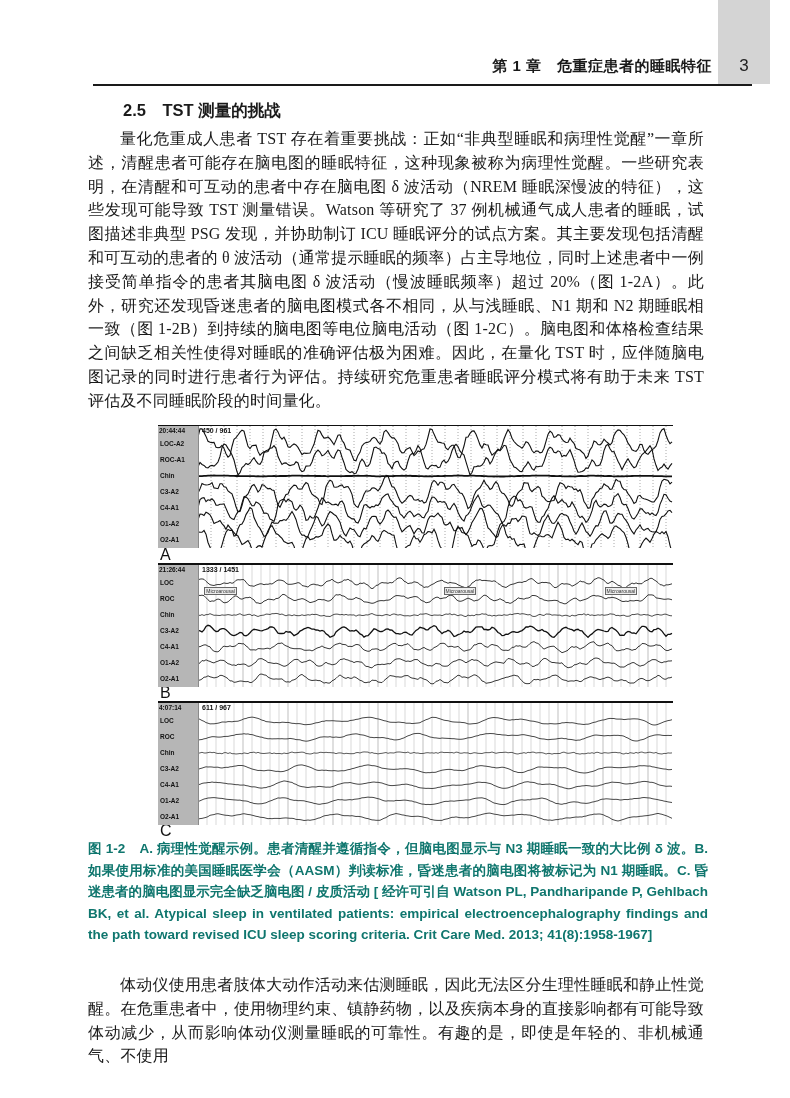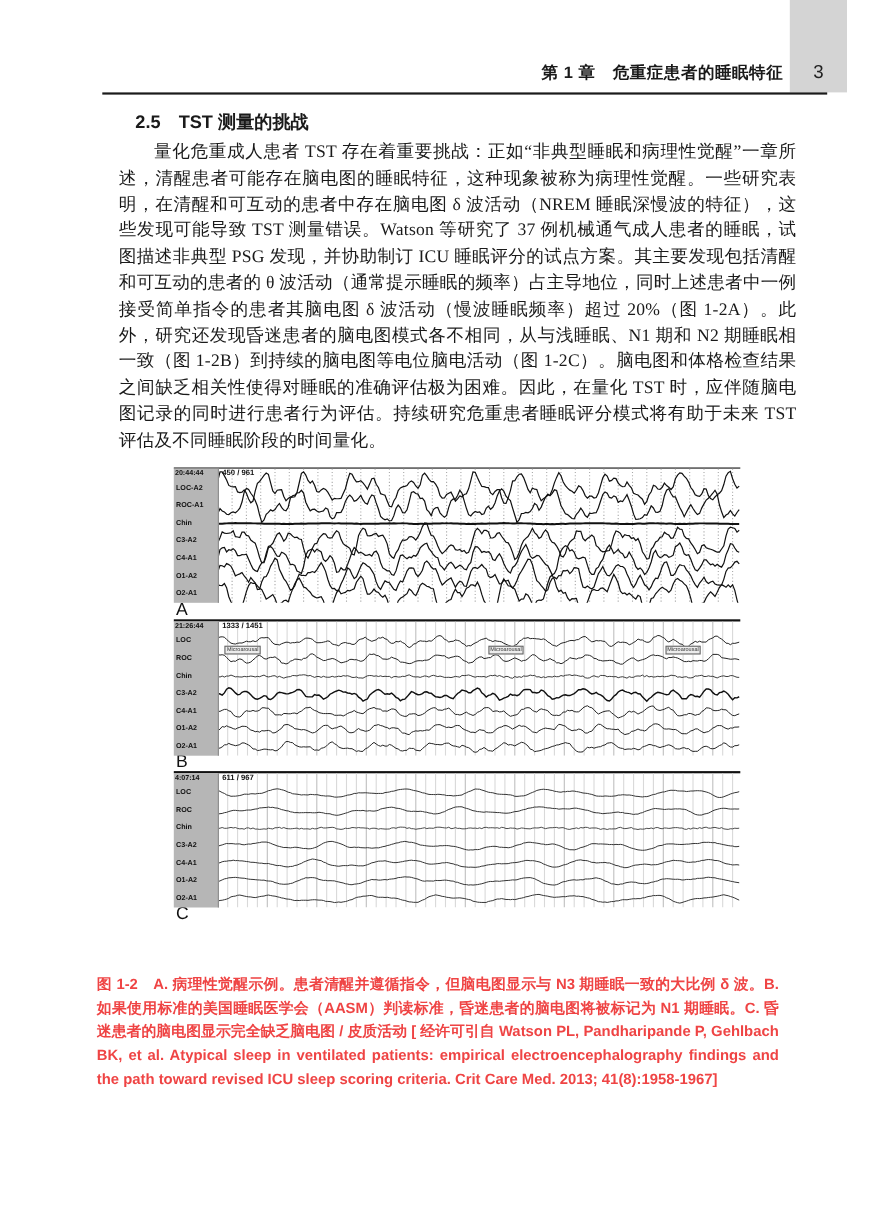--- a/index.html
+++ b/index.html
@@ -22,30 +22,29 @@
   .header-rule { position:absolute; left:93px; top:84px; width:659px; height:2px; background:#1a1a1a; }
   
   .section-heading {
     position:absolute; left:123px; top:100px;
     font-family:"Liberation Sans","DejaVu Sans",sans-serif;
     font-size:16.5px; font-weight:bold;
   }
   .body-para {
     position:absolute; left:88px; width:616px;
     font-size:16px; line-height:23.8px; text-align:justify; text-justify:inter-ideograph;
-    text-indent:2em; letter-spacing:0.2px;margin-left:20px;
+    text-indent:2em; letter-spacing:0.2px;
   }
   .para1 { top:127px; }
   .para2 { top:973px; }
   .fig-caption {
     position:absolute; left:88px; top:838px; width:620px;
     font-family:"Liberation Sans","DejaVu Sans",sans-serif;
     font-size:13.5px; font-weight:bold; line-height:21.5px; text-align:justify;
-    color:#ef4444;
-    margin-top:46px;
+    color:#0f766e;
   }
   
   .eeg-figure { position:absolute; left:158px; top:425px; width:515px; height:414px; }
   .eeg-panel {
     position:absolute; left:0; width:515px; height:122px; background:#fff;
     border-top:2px solid #111;
   }
   .eeg-panel.panel-a { border-top-width:1px; }
   .eeg-sidebar {
     position:absolute; left:0; top:0; width:40px; height:122px;
@@ -303,14 +302,15 @@
           <path d="M0,81.7L2,81.3L4,80.4L6,80.0L8,79.9L10,79.5L12,79.5L14,79.0L16,79.4L18,79.3L20,79.6L22,79.6L24,79.9L26,80.2L28,80.4L30,80.9L32,80.9L34,81.1L36,81.4L38,81.7L40,81.7L42,82.1L44,82.1L46,82.0L48,82.6L50,82.9L52,83.5L54,83.9L56,83.8L58,84.1L60,84.7L62,85.0L64,85.1L66,84.7L68,84.6L70,83.8L72,83.5L74,82.6L76,81.9L78,80.7L80,79.9L82,79.1L84,78.5L86,77.9L88,78.2L90,78.6L92,79.1L94,79.4L96,80.7L98,81.3L100,82.5L102,83.2L104,83.7L106,83.9L108,84.3L110,84.5L112,84.2L114,83.9L116,83.9L118,84.0L120,83.5L122,83.4L124,83.7L126,83.9L128,84.2L130,84.1L132,84.2L134,83.7L136,83.1L138,82.3L140,81.4L142,81.0L144,80.4L146,79.9L148,79.8L150,79.8L152,79.5L154,80.0L156,80.5L158,80.9L160,81.2L162,81.2L164,81.0L166,80.6L168,80.3L170,79.8L172,79.6L174,79.2L176,79.0L178,79.3L180,79.3L182,79.7L184,80.0L186,80.8L188,81.4L190,82.1L192,82.5L194,82.6L196,82.5L198,82.3L200,82.1L202,81.9L204,81.4L206,81.4L208,81.1L210,81.4L212,82.0L214,82.3L216,83.1L218,83.4L220,84.3L222,84.8L224,85.0L226,85.2L228,85.4L230,85.3L232,85.4L234,85.5L236,85.3L238,85.0L240,84.4L242,84.2L244,83.6L246,83.2L248,83.0L250,82.7L252,82.6L254,82.1L256,82.1L258,82.3L260,82.2L262,82.2L264,82.1L266,81.6L268,81.3L270,81.2L272,81.0L274,80.6L276,80.1L278,79.7L280,79.2L282,79.2L284,79.5L286,79.4L288,79.6L290,80.1L292,80.5L294,81.2L296,82.4L298,83.1L300,84.0L302,84.6L304,85.2L306,85.3L308,85.2L310,84.9L312,84.2L314,83.4L316,83.0L318,82.4L320,81.3L322,80.6L324,80.1L326,79.2L328,78.9L330,78.7L332,79.2L334,79.3L336,79.5L338,80.2L340,81.0L342,81.0L344,81.5L346,81.4L348,81.2L350,81.2L352,81.0L354,81.5L356,81.5L358,82.2L360,83.0L362,83.8L364,84.1L366,84.9L368,85.3L370,85.8L372,85.7L374,85.2L376,84.5L378,83.8L380,83.4L382,83.3L384,82.9L386,82.8L388,82.5L390,82.7L392,82.9L394,83.3L396,83.1L398,83.1L400,82.9L402,82.2L404,81.8L406,81.0L408,80.4L410,80.1L412,79.6L414,79.1L416,79.3L418,79.4L420,79.5L422,79.7L424,80.3L426,80.8L428,81.0L430,80.9L432,80.6L434,80.7L436,80.1L438,79.9L440,79.2L442,79.1L444,78.6L446,78.4L448,78.5L450,78.8L452,79.3L454,79.3L456,79.8L458,80.6L460,81.5L462,82.2L464,82.5L466,82.9L468,83.3L470,83.2L472,83.1L474,83.4" fill="none" stroke="#333" stroke-width="0.9"></path>
           <path d="M0,98.6L2,97.8L4,96.9L6,96.0L8,95.6L10,95.0L12,94.9L14,94.7L16,94.6L18,94.8L20,95.1L22,95.3L24,95.4L26,95.8L28,96.2L30,96.4L32,96.5L34,96.7L36,96.9L38,97.0L40,97.2L42,97.1L44,97.7L46,97.9L48,98.0L50,98.4L52,99.4L54,99.8L56,100.5L58,100.7L60,100.9L62,100.8L64,100.7L66,100.2L68,99.8L70,98.8L72,98.0L74,97.4L76,96.4L78,95.8L80,94.9L82,95.1L84,94.8L86,94.8L88,95.0L90,95.5L92,96.5L94,96.9L96,97.4L98,97.3L100,97.7L102,97.6L104,97.7L106,97.8L108,98.4L110,98.8L112,99.3L114,99.7L116,100.4L118,100.7L120,101.2L122,101.3L124,100.8L126,100.6L128,100.3L130,99.9L132,99.0L134,98.3L136,97.6L138,97.2L140,96.5L142,96.8L144,96.7L146,97.1L148,97.1L150,96.8L152,96.6L154,96.9L156,96.3L158,96.1L160,95.9L162,95.5L164,94.8L166,94.7L168,94.4L170,94.1L172,94.3L174,94.3L176,94.6L178,95.2L180,95.7L182,96.2L184,97.1L186,97.8L188,98.1L190,97.8L192,97.9L194,97.9L196,98.0L198,97.4L200,97.5L202,97.5L204,97.3L206,97.1L208,97.2L210,97.5L212,97.9L214,98.0L216,98.9L218,99.1L220,99.9L222,100.5L224,101.1L226,101.2L228,101.6L230,101.4L232,101.6L234,101.4L236,101.2L238,100.8L240,100.4L242,99.8L244,99.2L246,98.6L248,98.3L250,98.4L252,98.0L254,98.0L256,98.2L258,97.9L260,97.7L262,97.5L264,97.4L266,97.2L268,96.9L270,97.0L272,96.8L274,96.1L276,95.6L278,95.2L280,95.0L282,94.9L284,94.8L286,95.3L288,95.8L290,96.9L292,97.8L294,99.0L296,100.0L298,100.4L300,100.9L302,101.3L304,101.5L306,101.6L308,101.2L310,100.5L312,99.4L314,98.6L316,98.4L318,97.7L320,97.3L322,97.0L324,96.8L326,97.1L328,97.0L330,96.7L332,96.9L334,96.1L336,96.1L338,96.0L340,95.8L342,95.3L344,95.0L346,95.5L348,95.9L350,96.8L352,97.9L354,98.5L356,99.5L358,100.5L360,100.6L362,101.1L364,101.3L366,100.7L368,100.6L370,99.8L372,99.3L374,99.0L376,98.8L378,99.0L380,99.1L382,99.8L384,100.1L386,100.2L388,100.4L390,100.2L392,99.8L394,99.1L396,98.8L398,98.2L400,97.8L402,96.8L404,96.2L406,96.1L408,95.8L410,95.9L412,96.1L414,96.3L416,96.4L418,96.3L420,96.5L422,97.0L424,96.9L426,96.5L428,96.5L430,96.6L432,96.1L434,96.1L436,95.5L438,95.5L440,95.4L442,95.2L444,94.7L446,94.5L448,94.7L450,94.9L452,95.0L454,95.6L456,96.0L458,96.3L460,96.7L462,97.2L464,97.5L466,98.1L468,98.4L470,98.9L472,99.2L474,99.5" fill="none" stroke="#333" stroke-width="0.9"></path>
           <path d="M0,116.1L2,115.6L4,115.4L6,114.9L8,114.4L10,113.6L12,112.3L14,111.9L16,111.6L18,110.9L20,110.7L22,111.1L24,111.6L26,112.0L28,112.3L30,112.4L32,112.8L34,113.0L36,112.6L38,112.1L40,111.8L42,111.6L44,111.0L46,110.7L48,111.1L50,111.5L52,111.7L54,112.2L56,112.7L58,113.3L60,113.6L62,114.2L64,114.4L66,114.6L68,115.2L70,115.7L72,115.5L74,115.7L76,115.4L78,115.4L80,115.4L82,115.5L84,115.2L86,115.0L88,114.9L90,115.1L92,115.3L94,115.3L96,115.6L98,116.4L100,116.5L102,116.6L104,117.0L106,117.5L108,117.3L110,117.0L112,117.3L114,116.9L116,116.6L118,116.0L120,115.2L122,114.8L124,113.8L126,112.9L128,112.5L130,112.3L132,111.7L134,111.7L136,111.4L138,111.1L140,111.1L142,111.7L144,112.3L146,112.7L148,112.7L150,112.7L152,112.9L154,112.7L156,113.1L158,113.5L160,113.4L162,113.6L164,114.0L166,114.7L168,115.3L170,115.6L172,116.3L174,116.9L176,117.0L178,117.3L180,117.3L182,117.3L184,116.3L186,115.3L188,114.6L190,113.3L192,112.2L194,111.6L196,111.1L198,110.5L200,110.9L202,111.3L204,111.9L206,112.1L208,112.7L210,112.9L212,113.3L214,113.5L216,113.4L218,113.3L220,113.2L222,113.5L224,113.8L226,114.3L228,114.7L230,115.1L232,116.3L234,116.6L236,117.1L238,117.3L240,117.4L242,117.4L244,117.4L246,116.5L248,116.1L250,115.7L252,114.9L254,114.3L256,114.3L258,113.9L260,114.3L262,114.7L264,114.7L266,114.9L268,114.6L270,114.8L272,114.4L274,113.8L276,113.5L278,113.0L280,112.3L282,112.0L284,111.4L286,110.9L288,110.5L290,110.2L292,110.1L294,110.6L296,111.1L298,111.4L300,111.7L302,112.2L304,112.5L306,112.8L308,112.6L310,112.5L312,112.3L314,112.1L316,112.2L318,111.8L320,111.5L322,111.5L324,111.3L326,111.8L328,111.7L330,112.0L332,112.1L334,112.7L336,113.2L338,113.6L340,114.6L342,115.1L344,115.8L346,116.7L348,116.8L350,117.2L352,117.0L354,117.4L356,117.0L358,116.6L360,116.6L362,116.0L364,116.0L366,115.4L368,114.9L370,114.9L372,115.0L374,114.6L376,114.3L378,114.0L380,114.1L382,113.9L384,114.0L386,113.3L388,113.1L390,112.4L392,111.9L394,111.7L396,111.1L398,111.2L400,111.0L402,111.0L404,111.4L406,112.1L408,113.2L410,113.9L412,115.0L414,116.3L416,117.0L418,117.6L420,118.0L422,117.5L424,116.8L426,116.2L428,115.5L430,114.8L432,114.4L434,114.0L436,113.8L438,113.9L440,113.7L442,113.3L444,113.2L446,112.9L448,112.7L450,112.5L452,112.1L454,111.8L456,111.3L458,110.8L460,110.4L462,110.9L464,111.3L466,112.0L468,112.6L470,113.4L472,114.4L474,115.3" fill="none" stroke="#333" stroke-width="0.9"></path>
         </svg>
       </div>
       <div class="panel-letter" style="top: 397px;">C</div>
     </div>
 
   <div class="fig-caption">图 1-2　A. 病理性觉醒示例。患者清醒并遵循指令，但脑电图显示与 N3 期睡眠一致的大比例 δ 波。B. 如果使用标准的美国睡眠医学会（AASM）判读标准，昏迷患者的脑电图将被标记为 N1 期睡眠。C. 昏迷患者的脑电图显示完全缺乏脑电图 / 皮质活动 [ 经许可引自 Watson PL, Pandharipande P, Gehlbach BK, et al. Atypical sleep in ventilated patients: empirical electroencephalography findings and the path toward revised ICU sleep scoring criteria. Crit Care Med. 2013; 41(8):1958-1967]</div>
 
+  <div class="body-para para2">体动仪使用患者肢体大动作活动来估测睡眠，因此无法区分生理性睡眠和静止性觉醒。在危重患者中，使用物理约束、镇静药物，以及疾病本身的直接影响都有可能导致体动减少，从而影响体动仪测量睡眠的可靠性。有趣的是，即使是年轻的、非机械通气、不使用</div>
 
 </div>
 
 </body></html>

